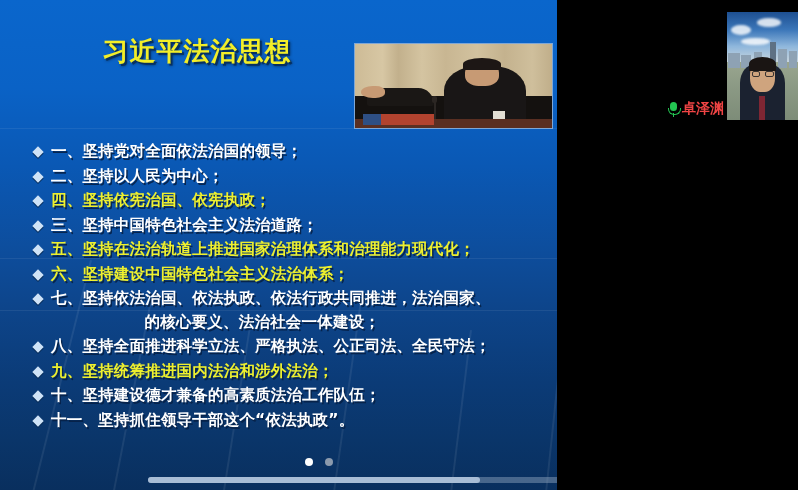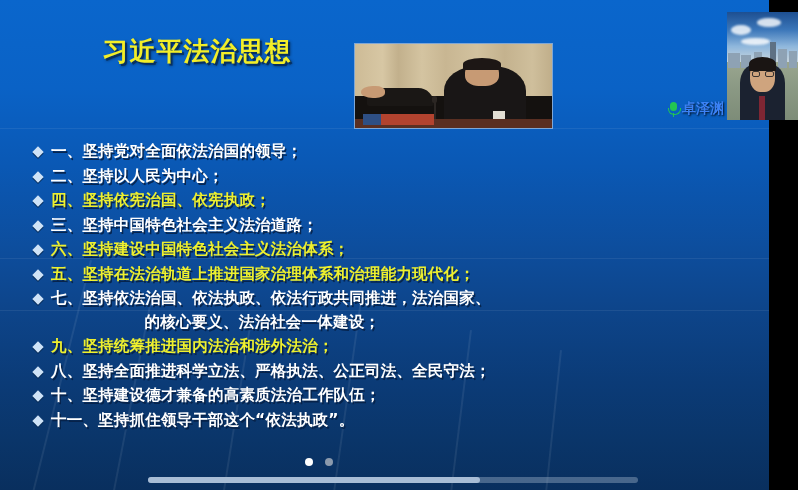--- a/index.html
+++ b/index.html
@@ -2,21 +2,21 @@
 <html><head>
 <meta charset="utf-8">
 <style>
   html,body{margin:0;padding:0;background:#000;}
   body{width:798px;height:490px;overflow:hidden;font-family:"DejaVu Sans","Liberation Sans",sans-serif;}
 
   #stage{position:relative;width:798px;height:490px;background:#000;overflow:hidden;}
 
   
   #slide{
-    position:absolute;left:0;top:0;width:769px;height:490px;
+    position:absolute;left:0;top:0;width:557px;height:490px;
     background:linear-gradient(180deg,#0a66cc 0%,#0a62c6 18%,#0a58b4 34%,#0d4e9e 50%,#0d4489 64%,#0b3b77 78%,#0a3569 90%,#092f5e 100%);
     overflow:hidden;
   }
   .streak{position:absolute;background:rgba(255,255,255,.075);transform-origin:top left;pointer-events:none;}
   .band{position:absolute;left:0;width:100%;height:1px;background:rgba(255,255,255,.07);}
 
   
   #title{
     position:absolute;left:52px;top:36px;width:290px;
     text-align:center;line-height:1.22;
@@ -82,21 +82,21 @@
   .cam-person{position:absolute;left:18%;bottom:0;width:64%;height:52%;background:#1b2230;border-radius:34% 34% 0 0;}
   .cam-head{position:absolute;left:33%;bottom:26%;width:34%;height:30%;background:#cfa47e;border-radius:44% 44% 42% 42%;}
   .cam-hair{position:absolute;left:31%;bottom:45%;width:38%;height:13%;background:#1a1513;border-radius:50% 50% 0 0;}
   .cam-glass{position:absolute;bottom:40%;width:9%;height:4%;border:1px solid #3a3330;border-radius:2px;}
   .cam-tie{position:absolute;left:45%;bottom:0;width:9%;height:22%;background:#7e2633;}
   #mic-badge{position:absolute;left:668px;top:100px;display:flex;align-items:center;gap:3px;}
   .mic-ico{width:11px;height:15px;position:relative;}
   .mic-cap{position:absolute;left:2px;top:0;width:7px;height:9px;background:#23c552;border-radius:4px;}
   .mic-arc{position:absolute;left:0;top:6px;width:11px;height:6px;border:1.6px solid #23c552;border-top:none;border-radius:0 0 6px 6px;}
   .mic-stem{position:absolute;left:4.6px;top:11px;width:1.8px;height:4px;background:#23c552;}
-  #cam-name{font-size:14px;font-weight:bold;color:#3b82f6;text-shadow:1px 1px 2px rgba(0,0,0,.85);}
+  #cam-name{font-size:14px;font-weight:bold;color:#ef4444;text-shadow:1px 1px 2px rgba(0,0,0,.85);}
 </style>
 </head>
 <body>
 
 <div id="stage">
 
   <div id="slide">
 
     <div class="band" style="top:128px;"></div>
     <div class="band" style="top:258px;"></div>
@@ -144,44 +144,44 @@
         <span class="itxt yellow">四、坚持依宪治国、依宪执政；</span>
       </div>
 
       <div class="item">
         <span class="bullet"></span>
         <span class="itxt white">三、坚持中国特色社会主义法治道路；</span>
       </div>
 
       <div class="item">
         <span class="bullet"></span>
+        <span class="itxt yellow">五、坚持在法治轨道上推进国家治理体系和治理能力现代化；</span>
+      </div>
+
+      <div class="item">
+        <span class="bullet"></span>
         <span class="itxt yellow">六、坚持建设中国特色社会主义法治体系；</span>
-      </div>
-
-      <div class="item">
-        <span class="bullet"></span>
-        <span class="itxt yellow">五、坚持在法治轨道上推进国家治理体系和治理能力现代化；</span>
       </div>
 
       <div class="item">
         <span class="bullet"></span>
         <span class="itxt white">
           <span>七、坚持依法治国、依法执政、依法行政共同推进，法治国家、</span>
           <span class="wrap2">的核心要义、法治社会一体建设；</span>
         </span>
       </div>
 
       <div class="item">
         <span class="bullet"></span>
+        <span class="itxt white">八、坚持全面推进科学立法、严格执法、公正司法、全民守法；</span>
+      </div>
+
+      <div class="item">
+        <span class="bullet"></span>
         <span class="itxt yellow">九、坚持统筹推进国内法治和涉外法治；</span>
-      </div>
-
-      <div class="item">
-        <span class="bullet"></span>
-        <span class="itxt white">八、坚持全面推进科学立法、严格执法、公正司法、全民守法；</span>
       </div>
 
       <div class="item">
         <span class="bullet"></span>
         <span class="itxt white">十、坚持建设德才兼备的高素质法治工作队伍；</span>
       </div>
 
       <div class="item">
         <span class="bullet"></span>
         <span class="itxt white">十一、坚持抓住领导干部这个“依法执政”。</span>

